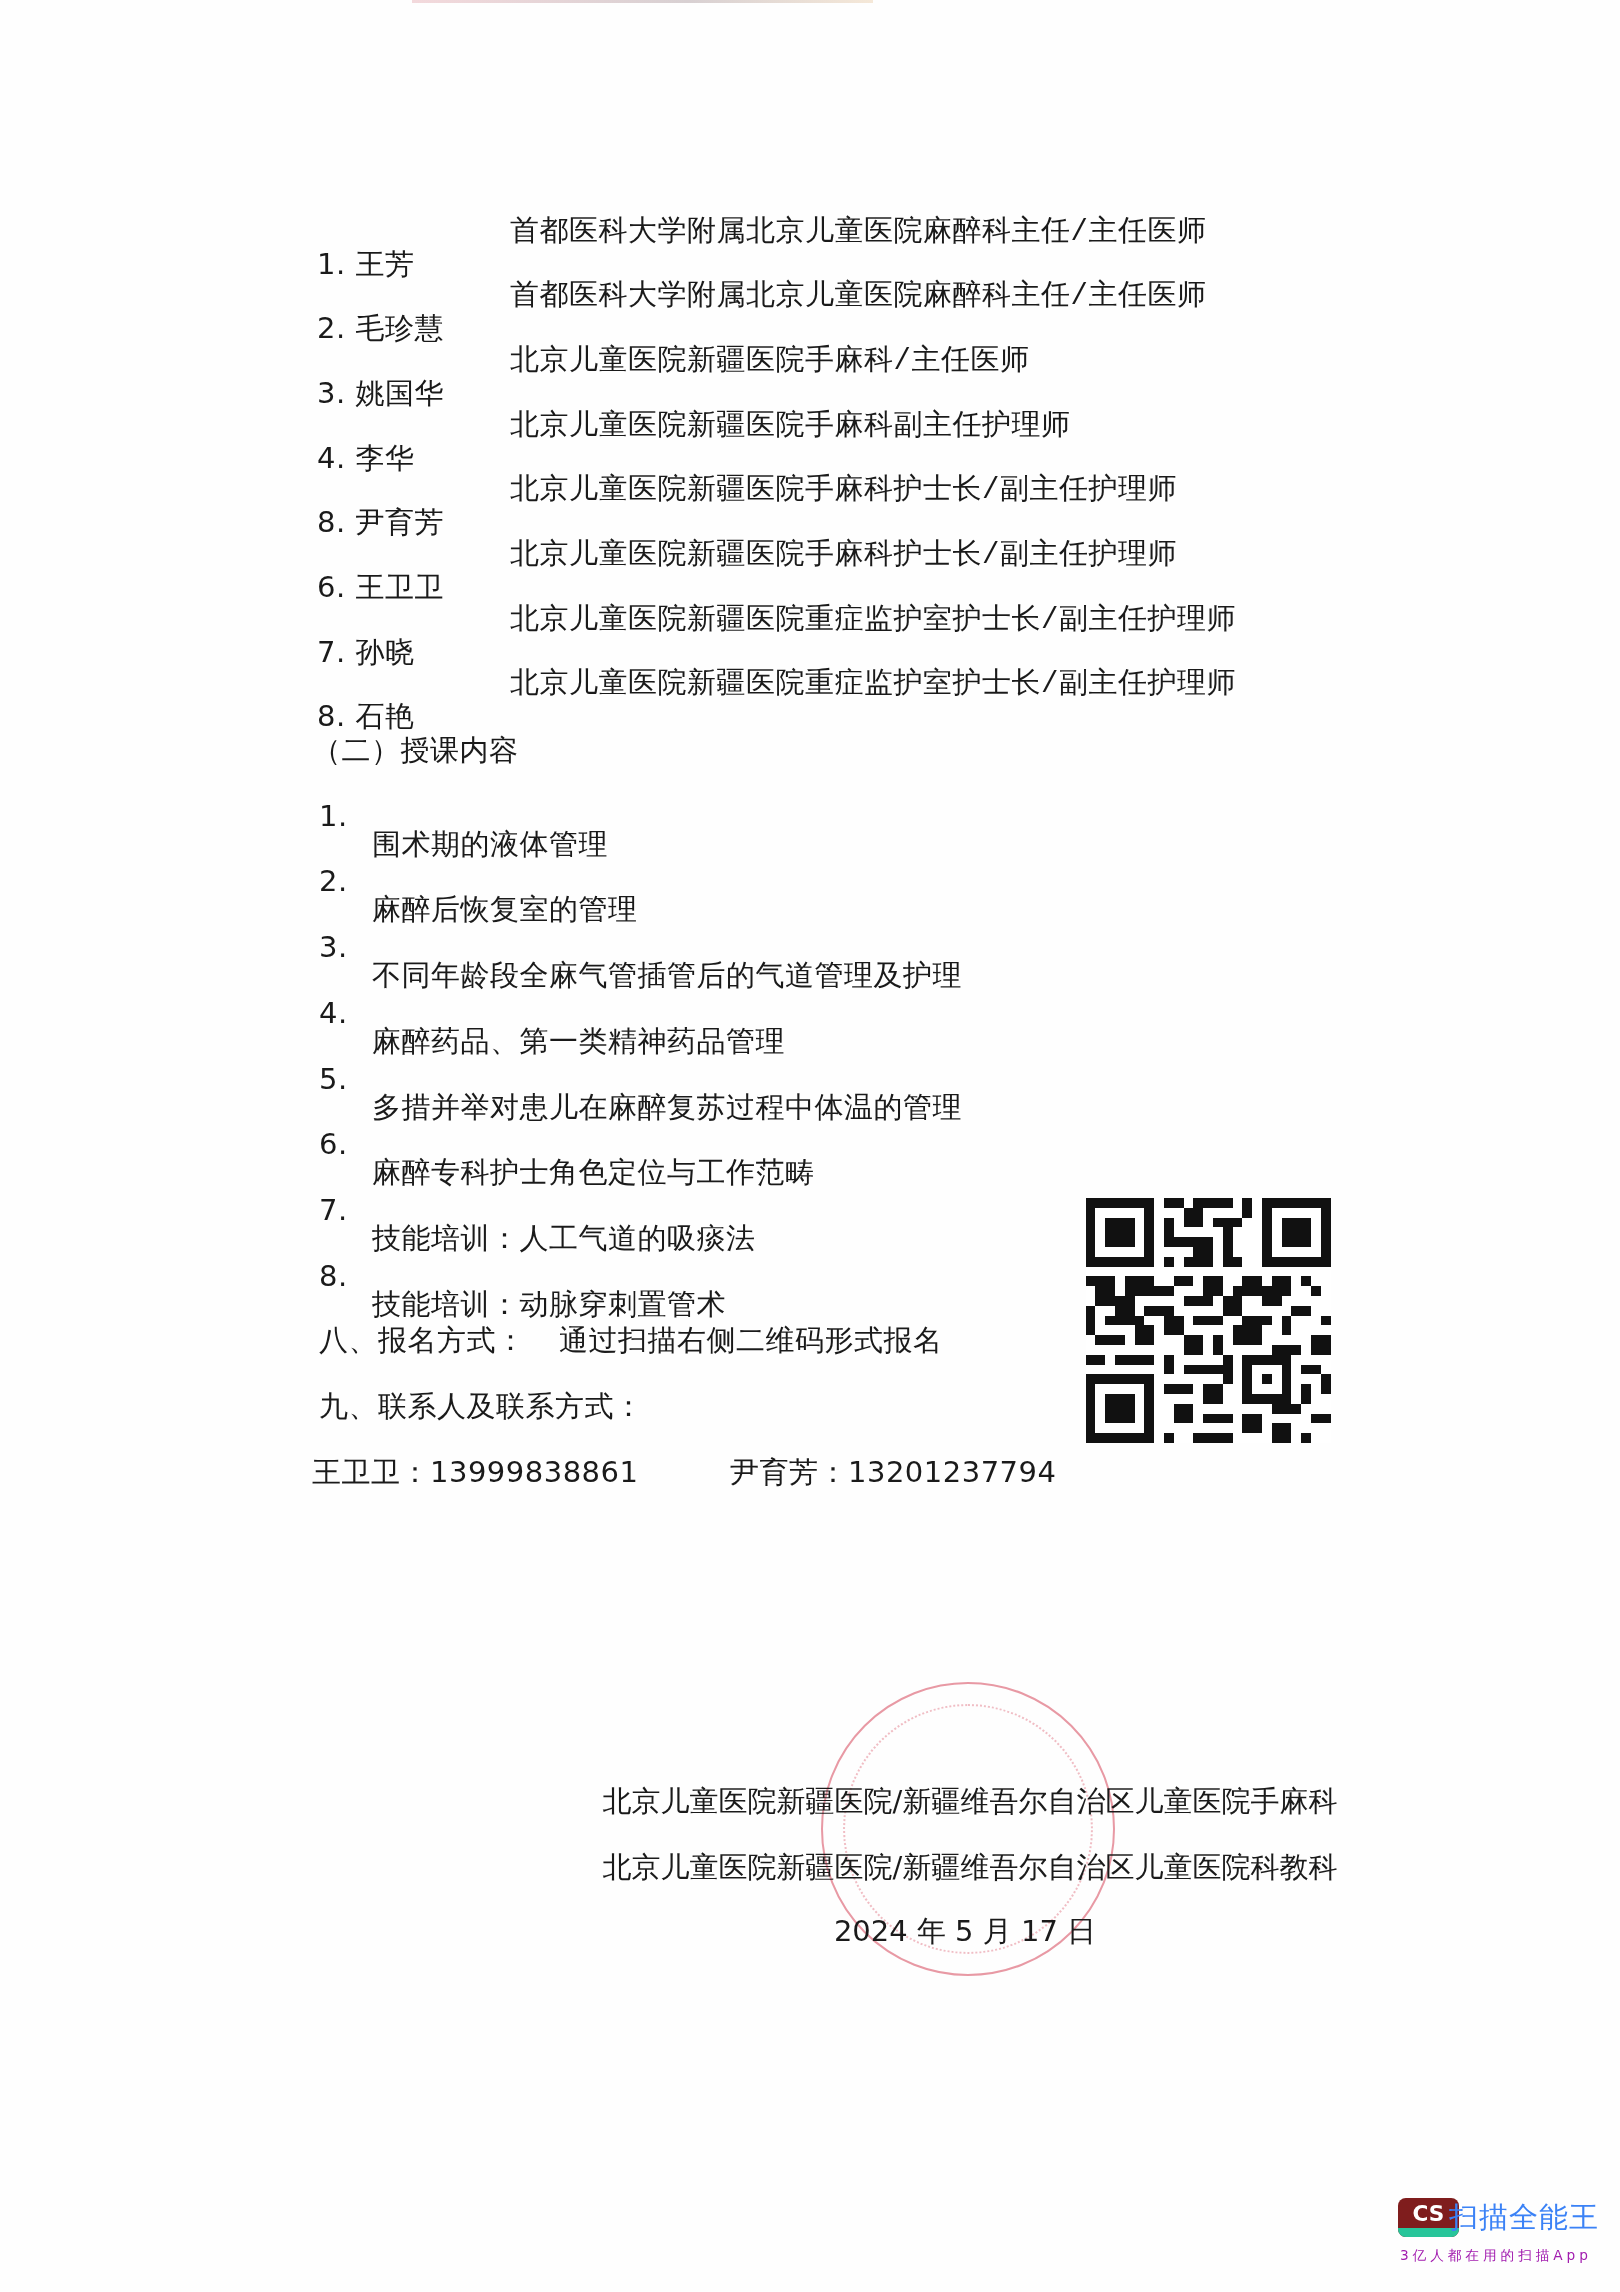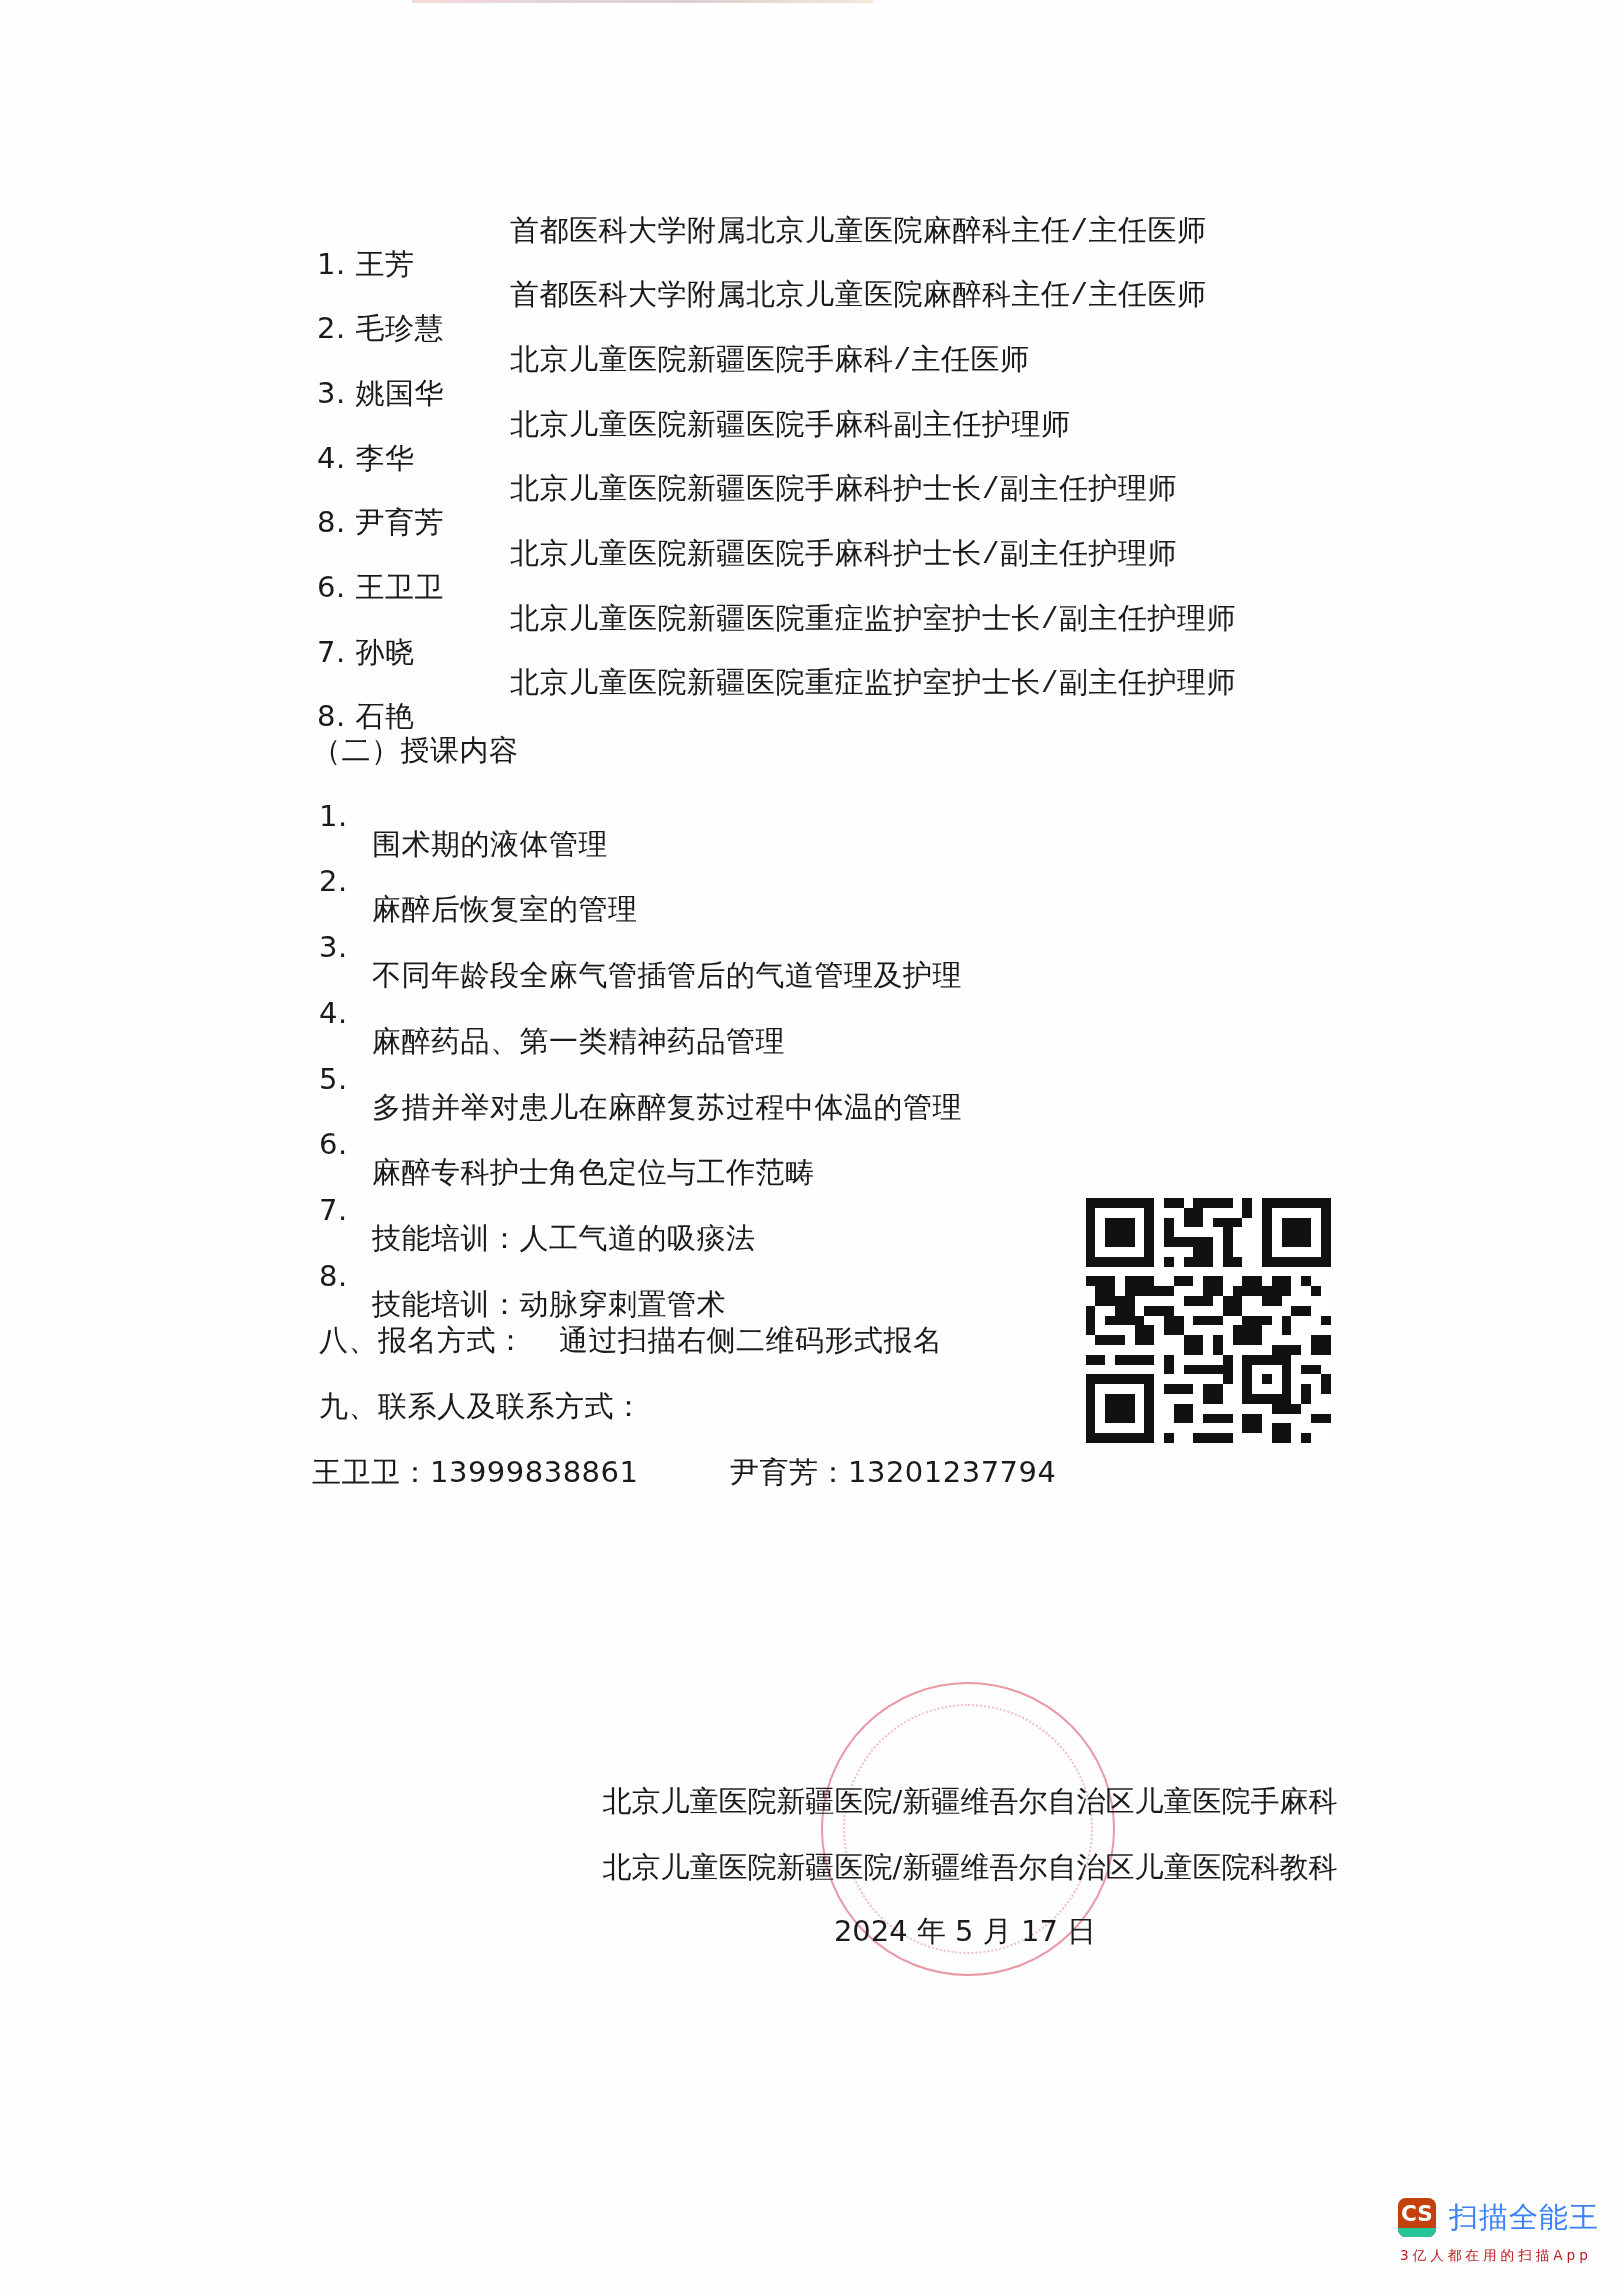--- a/index.html
+++ b/index.html
@@ -25,25 +25,25 @@
     box-sizing: border-box;
   }
   .stamp-inner {
     position: absolute; left: 19.6px; top: 19.6px; right: 19.6px; bottom: 19.6px;
     border-radius: 50%; border: 2px dotted rgba(214, 70, 90, 0.35);
   }
   .qr {
     position: absolute; left: 1083px; top: 1198px; width: 250px; height: 245px;
   }
   .qr svg { width: 100%; height: 100%; display: block; }
-  .cs-logo { position: absolute; left: 1398px; top: 2198px; width: 38px; height: 39px; border-radius: 7.8px; overflow: hidden; background: #c2410c; }
+  .cs-logo { position: absolute; left: 1398px; top: 2198px; width: 61px; height: 39px; border-radius: 7.8px; overflow: hidden; background: #7f1d1d; }
   .cs-logo .g { position: absolute; left: 0; right: 0; bottom: 0; height: 8.8px; background: #27c59a; }
   .cs-logo .t { position: absolute; left: 0; right: 0; top: 2.9px; text-align: center; color: #fff; font-weight: bold; font-size: 21.6px; line-height: 25.5px; font-family: "DejaVu Sans", sans-serif; }
   .cs-name { position: absolute; left: 1449px; top: 2198px; font-size: 29px; line-height: 39px; color: #3b82f6; letter-spacing: 1px; }
-  .cs-tag { position: absolute; left: 1400px; top: 2247px; font-size: 13.7px; line-height: 17.6px; color: #b91c1c; letter-spacing: 3.9px; }
+  .cs-tag { position: absolute; left: 1400px; top: 2247px; font-size: 13.7px; line-height: 17.6px; color: #a21caf; letter-spacing: 3.9px; }
 </style>
 </head>
 <body>
 
 <div class="topline"></div>
 
 <div>
   <div class="line instr-num" style="top:215px">1. 王芳</div>
   <div class="line instr-title" style="top:215px">首都医科大学附属北京儿童医院麻醉科主任/主任医师</div>
   <div class="line instr-num" style="top:279px">2. 毛珍慧</div>

